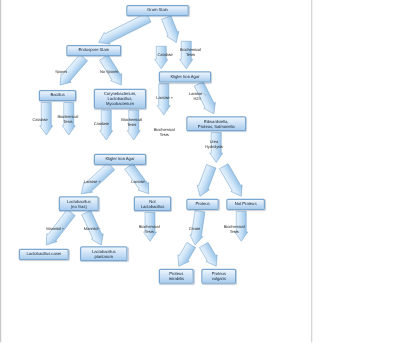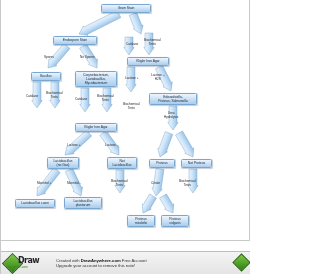--- a/index.html
+++ b/index.html
@@ -224,28 +224,14 @@
         <div class="edge-label" style="left: 36px; top: 182px;">Mannitol +</div>
         <div class="edge-label" style="left: 66px; top: 182px;">Mannitol -</div>
         <div class="edge-label" style="left: 110px; top: 180px;">Biochemical
 Tests</div>
         <div class="edge-label" style="left: 150px; top: 182px;">Citrate</div>
         <div class="edge-label" style="left: 178px; top: 180px;">Biochemical
 Tests</div>
       </div>
   </div>
 
-  <div id="footer">
-    <div id="footer-bar">
-      <div id="logo">
-        <div class="diamond" id="d1"></div>
-        <div id="logo-text">Draw</div>
-        <div id="logo-sub">anywhere.com</div>
-      </div>
-      <div id="footer-text">
-        <div><span>Created with </span><b>DrawAnywhere.com</b><span> Free Account</span></div>
-        <div>Upgrade your account to remove this note!</div>
-      </div>
-      <div id="right-diamond"></div>
-    </div>
-  </div>
 
 </div>
 
 </body></html>

